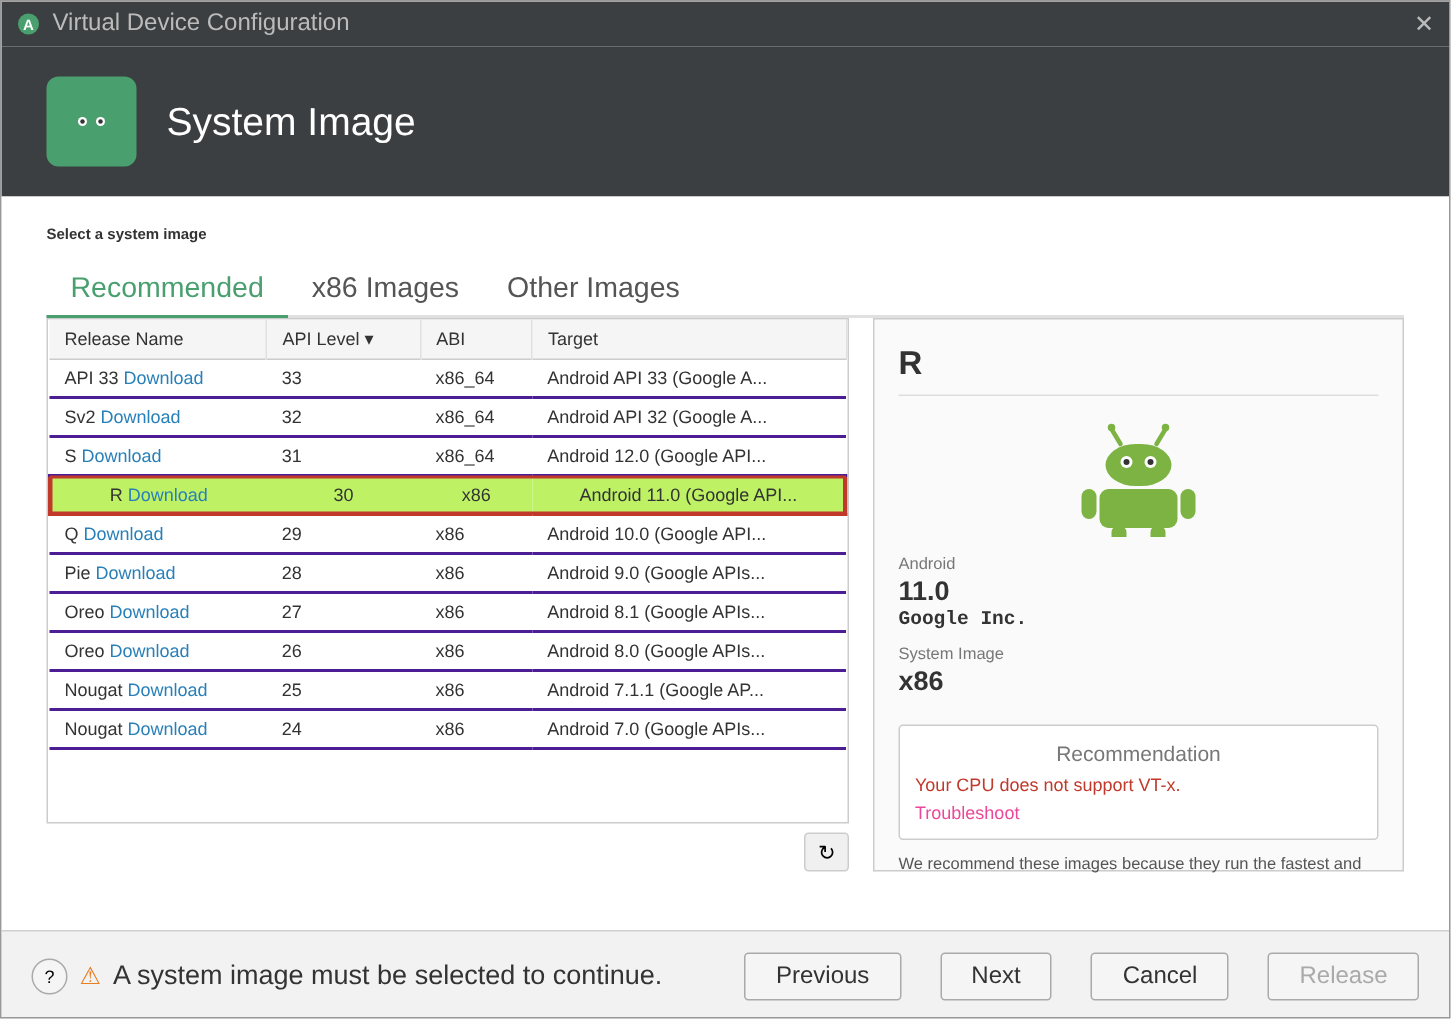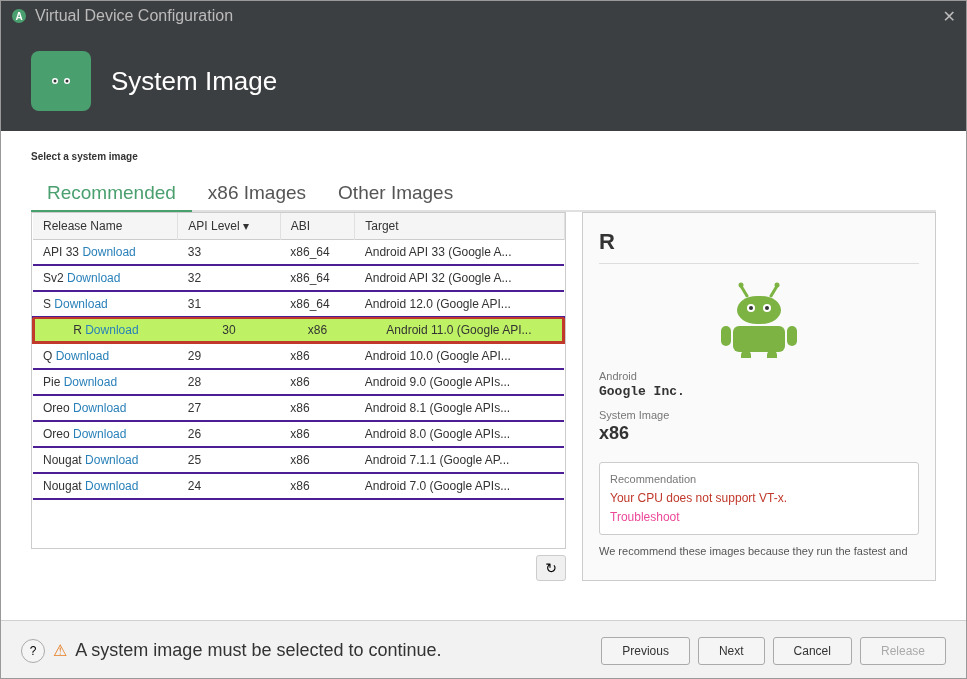--- a/index.html
+++ b/index.html
@@ -201,23 +201,24 @@
       font-family: Liberation Mono, monospace;
     }
     .recommendation-box {
       border: 1px solid #cccccc;
       border-radius: 3px;
       padding: 10px;
       margin-top: 8px;
       background: #fff;
     }
     .recommendation-title {
-      font-size: 11px;
+      font-size: 14px;
       color: #777;
       margin-bottom: 6px;
+      text-align: center;
     }
     .recommendation-error {
       color: #c0392b;
       font-size: 12px;
       margin-bottom: 4px;
     }
     .recommendation-link {
       color: #ec4899;
       font-size: 12px;
       cursor: pointer;
@@ -253,22 +254,23 @@
     .bottom-right {
       display: flex;
       gap: 8px;
     }
     .btn {
       padding: 6px 20px;
       border: 1px solid #aaaaaa;
       border-radius: 3px;
       background: #f5f5f5;
       cursor: pointer;
-      font-size: 12px;
-      color: #333;
+      font-size: 16px;
+      color: #333;
+      margin-left: 18px;
     }
     .btn:disabled {
       color: #aaa;
       cursor: not-allowed;
     }
     .help-btn {
       width: 24px;
       height: 24px;
       border-radius: 50%;
       border: 1px solid #aaa;
@@ -428,20 +430,21 @@
           <rect x="68" y="48" width="10" height="20" rx="5" fill="#7cb342"></rect>
 
           <rect x="22" y="72" width="10" height="14" rx="5" fill="#7cb342"></rect>
           <rect x="48" y="72" width="10" height="14" rx="5" fill="#7cb342"></rect>
         </svg>
       </div>
 
 
       <div class="detail-field">
         <div class="detail-label">Android</div>
+        <div class="detail-value">11.0</div>
         <div class="detail-value small">Google Inc.</div>
       </div>
 
       <div class="detail-field">
         <div class="detail-label">System Image</div>
         <div class="detail-value">x86</div>
       </div>
 
       <div class="recommendation-box">
         <div class="recommendation-title">Recommendation</div>

